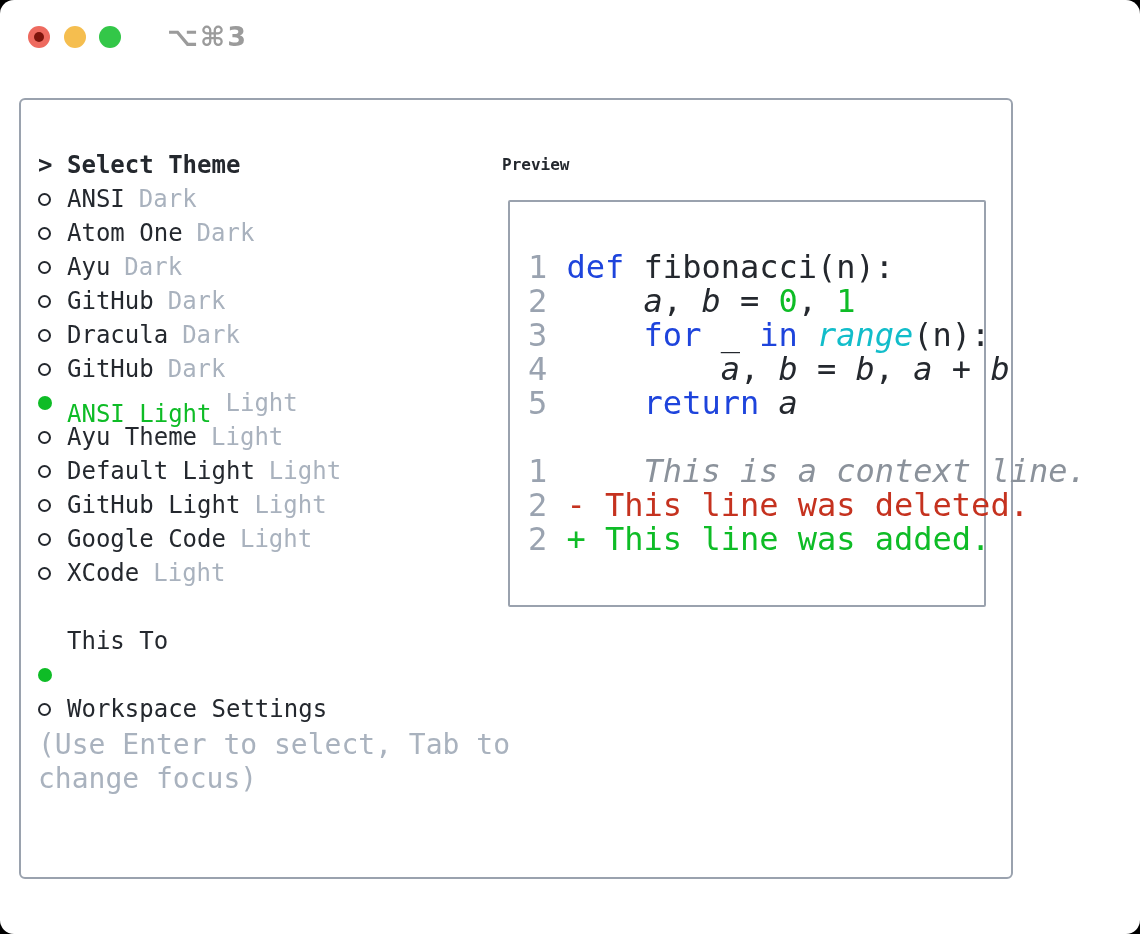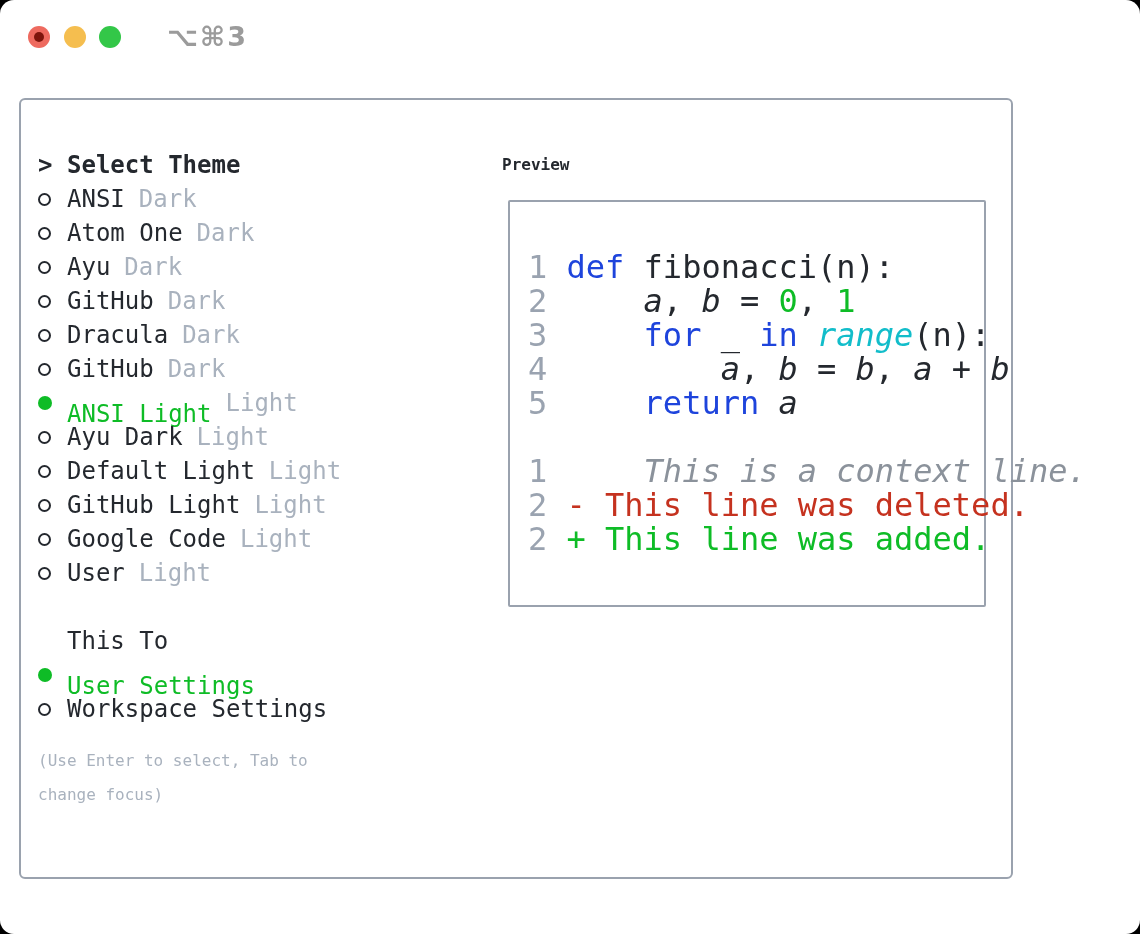--- a/index.html
+++ b/index.html
@@ -33,21 +33,21 @@
   .radio{width:13px;height:13px;border-radius:50%;box-sizing:border-box;border:2px solid var(--text);}
   .radio.sel{border:none;background:var(--green);width:14px;height:14px;}
   .prompt{font-weight:bold;color:var(--text);}
   .hdr{font-weight:bold;}
   .variant{color:var(--muted);margin-left:14px;}
   .sel-label{color:var(--green);margin-top:22px;}
   #select-header{position:absolute;left:38px;top:148px;}
   #theme-list{position:absolute;left:38px;top:182px;}
   #apply-header{position:absolute;left:38px;top:624px;}
   #apply-list{position:absolute;left:38px;top:658px;}
-  #hint{position:absolute;left:38px;top:744px;color:var(--muted);font-size:16px;line-height:34px;white-space:pre;}
+  #hint{position:absolute;left:38px;top:728px;color:var(--muted);font-size:28px;line-height:34px;white-space:pre;}
 
   
   #preview-title{position:absolute;left:502px;top:148px;height:34px;line-height:34px;
                  font-size:16px;font-weight:bold;color:var(--text);}
   .preview-box{position:absolute;left:508px;top:200px;width:478px;height:407px;box-sizing:border-box;
                border:2px solid var(--border);border-radius:2px;background:#fff;}
   #code{position:absolute;left:528px;top:250px;font-size:32px;line-height:34px;white-space:pre;color:var(--text);}
   .cline{height:34px;}
   .lineno{color:var(--lineno);}
   .kw{color:var(--kw);}
@@ -78,34 +78,34 @@
   </div>
 
   <div id="theme-list">
       <div class="lrow"><span class="marker-cell"><span class="radio"></span></span><span class="">ANSI</span><span class="variant">Dark</span></div>
       <div class="lrow"><span class="marker-cell"><span class="radio"></span></span><span class="">Atom One</span><span class="variant">Dark</span></div>
       <div class="lrow"><span class="marker-cell"><span class="radio"></span></span><span class="">Ayu</span><span class="variant">Dark</span></div>
       <div class="lrow"><span class="marker-cell"><span class="radio"></span></span><span class="">GitHub</span><span class="variant">Dark</span></div>
       <div class="lrow"><span class="marker-cell"><span class="radio"></span></span><span class="">Dracula</span><span class="variant">Dark</span></div>
       <div class="lrow"><span class="marker-cell"><span class="radio"></span></span><span class="">GitHub</span><span class="variant">Dark</span></div>
       <div class="lrow"><span class="marker-cell"><span class="radio sel"></span></span><span class="sel-label">ANSI Light</span><span class="variant">Light</span></div>
-      <div class="lrow"><span class="marker-cell"><span class="radio"></span></span><span class="">Ayu Dark</span><span class="variant">Light</span></div>
+      <div class="lrow"><span class="marker-cell"><span class="radio"></span></span><span class="">Ayu Theme</span><span class="variant">Light</span></div>
       <div class="lrow"><span class="marker-cell"><span class="radio"></span></span><span class="">Default Light</span><span class="variant">Light</span></div>
       <div class="lrow"><span class="marker-cell"><span class="radio"></span></span><span class="">GitHub Light</span><span class="variant">Light</span></div>
       <div class="lrow"><span class="marker-cell"><span class="radio"></span></span><span class="">Google Code</span><span class="variant">Light</span></div>
-      <div class="lrow"><span class="marker-cell"><span class="radio"></span></span><span class="">User</span><span class="variant">Light</span></div>
+      <div class="lrow"><span class="marker-cell"><span class="radio"></span></span><span class="">XCode</span><span class="variant">Light</span></div>
     </div>
 
   <div id="apply-header" class="lrow">
     <span class="marker-cell"></span>
     <span>This To</span>
   </div>
 
   <div id="apply-list">
-      <div class="lrow"><span class="marker-cell"><span class="radio sel"></span></span><span class="sel-label">User Settings</span></div>
+      <div class="lrow"><span class="marker-cell"><span class="radio sel"></span></span></div>
       <div class="lrow"><span class="marker-cell"><span class="radio"></span></span><span class="">Workspace Settings</span></div>
     </div>
 
   <div id="hint"><div>(Use Enter to select, Tab to</div><div>change focus)</div></div>
 
   <div id="preview-title">Preview</div>
   <div class="preview-box"></div>
   <div id="code"><div class="cline"><span class="lineno">1 </span><span class="kw">def</span><span> fibonacci(n):</span></div><div class="cline"><span class="lineno">2 </span><span>    </span><span class="var">a</span><span>, </span><span class="var">b</span><span> = </span><span class="num">0</span><span>, </span><span class="num">1</span></div><div class="cline"><span class="lineno">3 </span><span>    </span><span class="kw">for</span><span> _ </span><span class="kw">in</span><span> </span><span class="builtin">range</span><span>(n):</span></div><div class="cline"><span class="lineno">4 </span><span>        </span><span class="var">a</span><span>, </span><span class="var">b</span><span> = </span><span class="var">b</span><span>, </span><span class="var">a</span><span> + </span><span class="var">b</span></div><div class="cline"><span class="lineno">5 </span><span>    </span><span class="kw">return</span><span> </span><span class="var">a</span></div><div class="cline"><span class="lineno">  </span></div><div class="cline"><span class="lineno">1 </span><span class="ctx">    This is a context line.</span></div><div class="cline"><span class="lineno">2 </span><span class="del">- This line was deleted.</span></div><div class="cline"><span class="lineno">2 </span><span class="add">+ This line was added.</span></div></div>
 
 </div>

